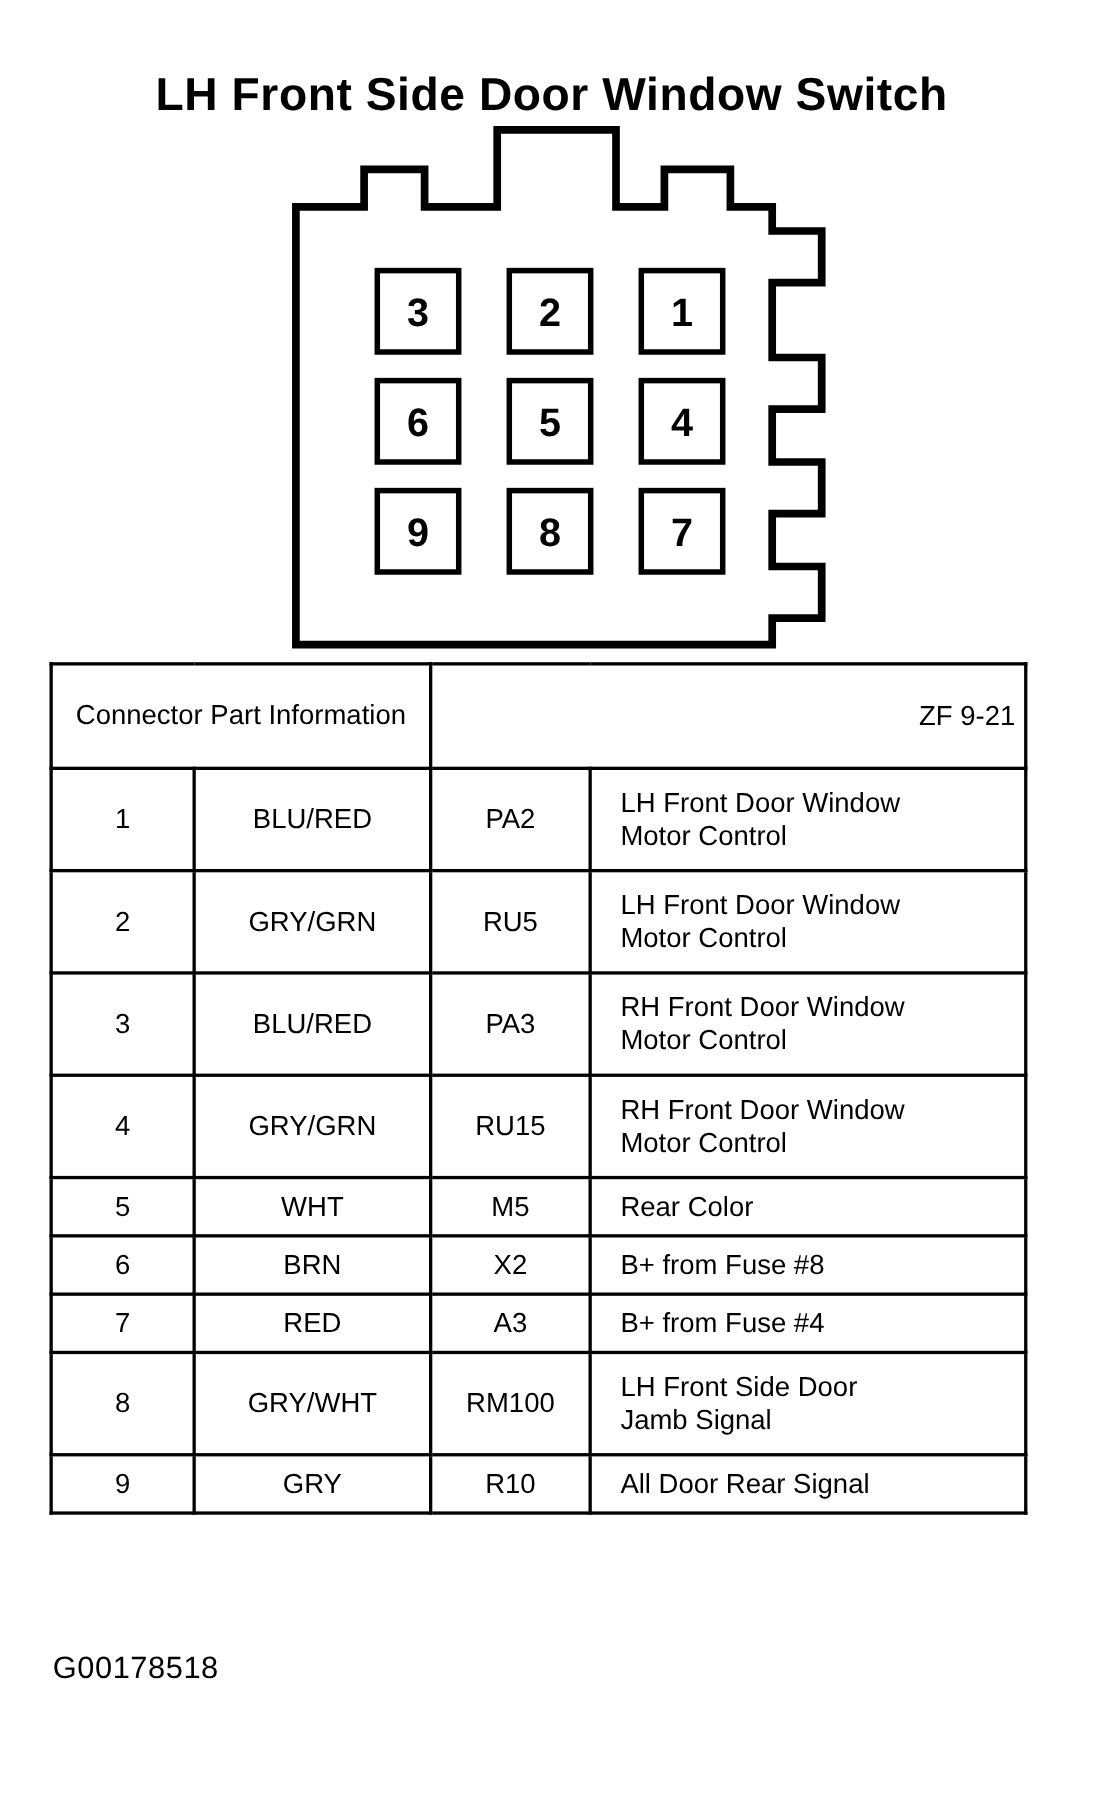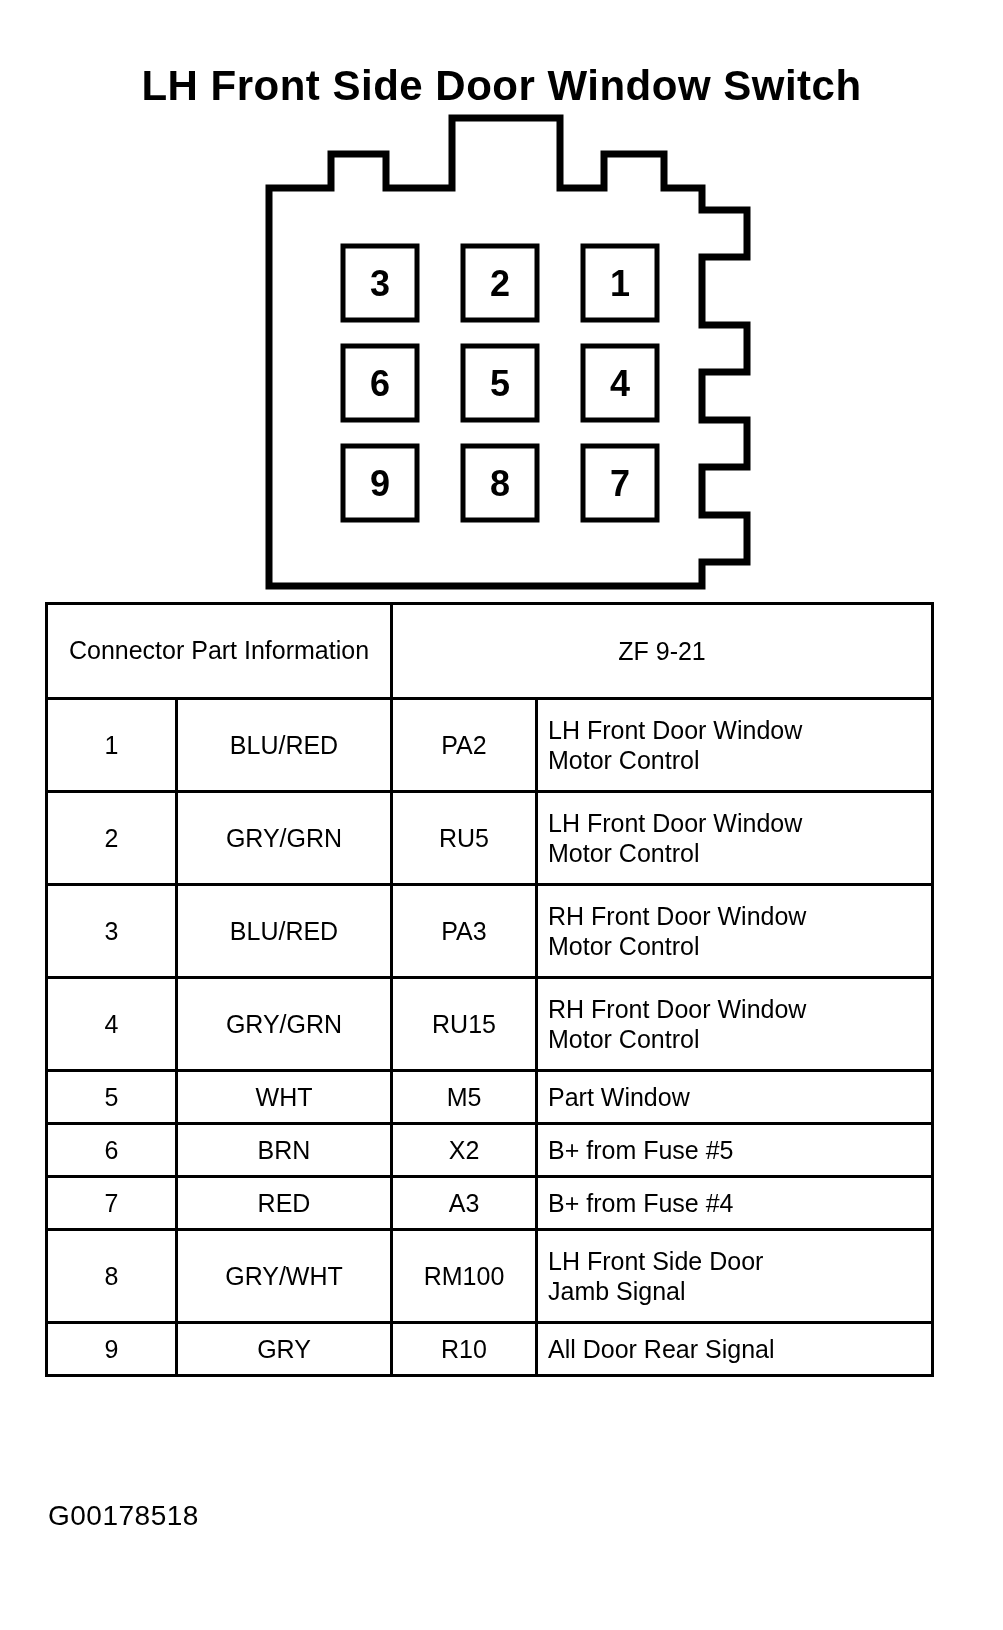--- a/index.html
+++ b/index.html
@@ -69,21 +69,21 @@
   .col-function { width: 396px; }
 
   .cpi-label {
     text-align: center;
     font-weight: bold;
     font-size: 26px;
     line-height: 1.25;
     height: 92px;
   }
   .cpi-value {
-    text-align: center;
+    text-align: right;
     font-weight: bold;
     font-size: 26px;
     padding-left: 12px;
   }
 
   .hdr {
     text-align: center;
     font-weight: bold;
     font-size: 26px;
     line-height: 1.22;
@@ -95,21 +95,21 @@
     vertical-align: top;
     padding-top: 6px;
   }
 
   td.c-pin, td.c-wire, td.c-circuit {
     text-align: center;
   }
   td.c-function {
     text-align: left;
     line-height: 1.22;
-    padding-left: 10px;
+    padding-left: 26px;
   }
   tr.two-line td { height: 90px; }
   tr.one-line td { height: 50px; }
 
   
   .footer-code {
     position: absolute;
     left: 48px;
     top: 1500px;
     font-size: 28px;
@@ -234,28 +234,28 @@
       <td class="c-function">
         <div>RH Front Door Window</div>
         <div>Motor Control</div>
       </td>
     </tr>
 
     <tr class="one-line">
       <td class="c-pin">5</td>
       <td class="c-wire">WHT</td>
       <td class="c-circuit">M5</td>
-      <td class="c-function">Part Window</td>
+      <td class="c-function">Rear Color</td>
     </tr>
 
     <tr class="one-line">
       <td class="c-pin">6</td>
       <td class="c-wire">BRN</td>
       <td class="c-circuit">X2</td>
-      <td class="c-function">B+ from Fuse #5</td>
+      <td class="c-function">B+ from Fuse #8</td>
     </tr>
 
     <tr class="one-line">
       <td class="c-pin">7</td>
       <td class="c-wire">RED</td>
       <td class="c-circuit">A3</td>
       <td class="c-function">B+ from Fuse #4</td>
     </tr>
 
     <tr class="two-line">

